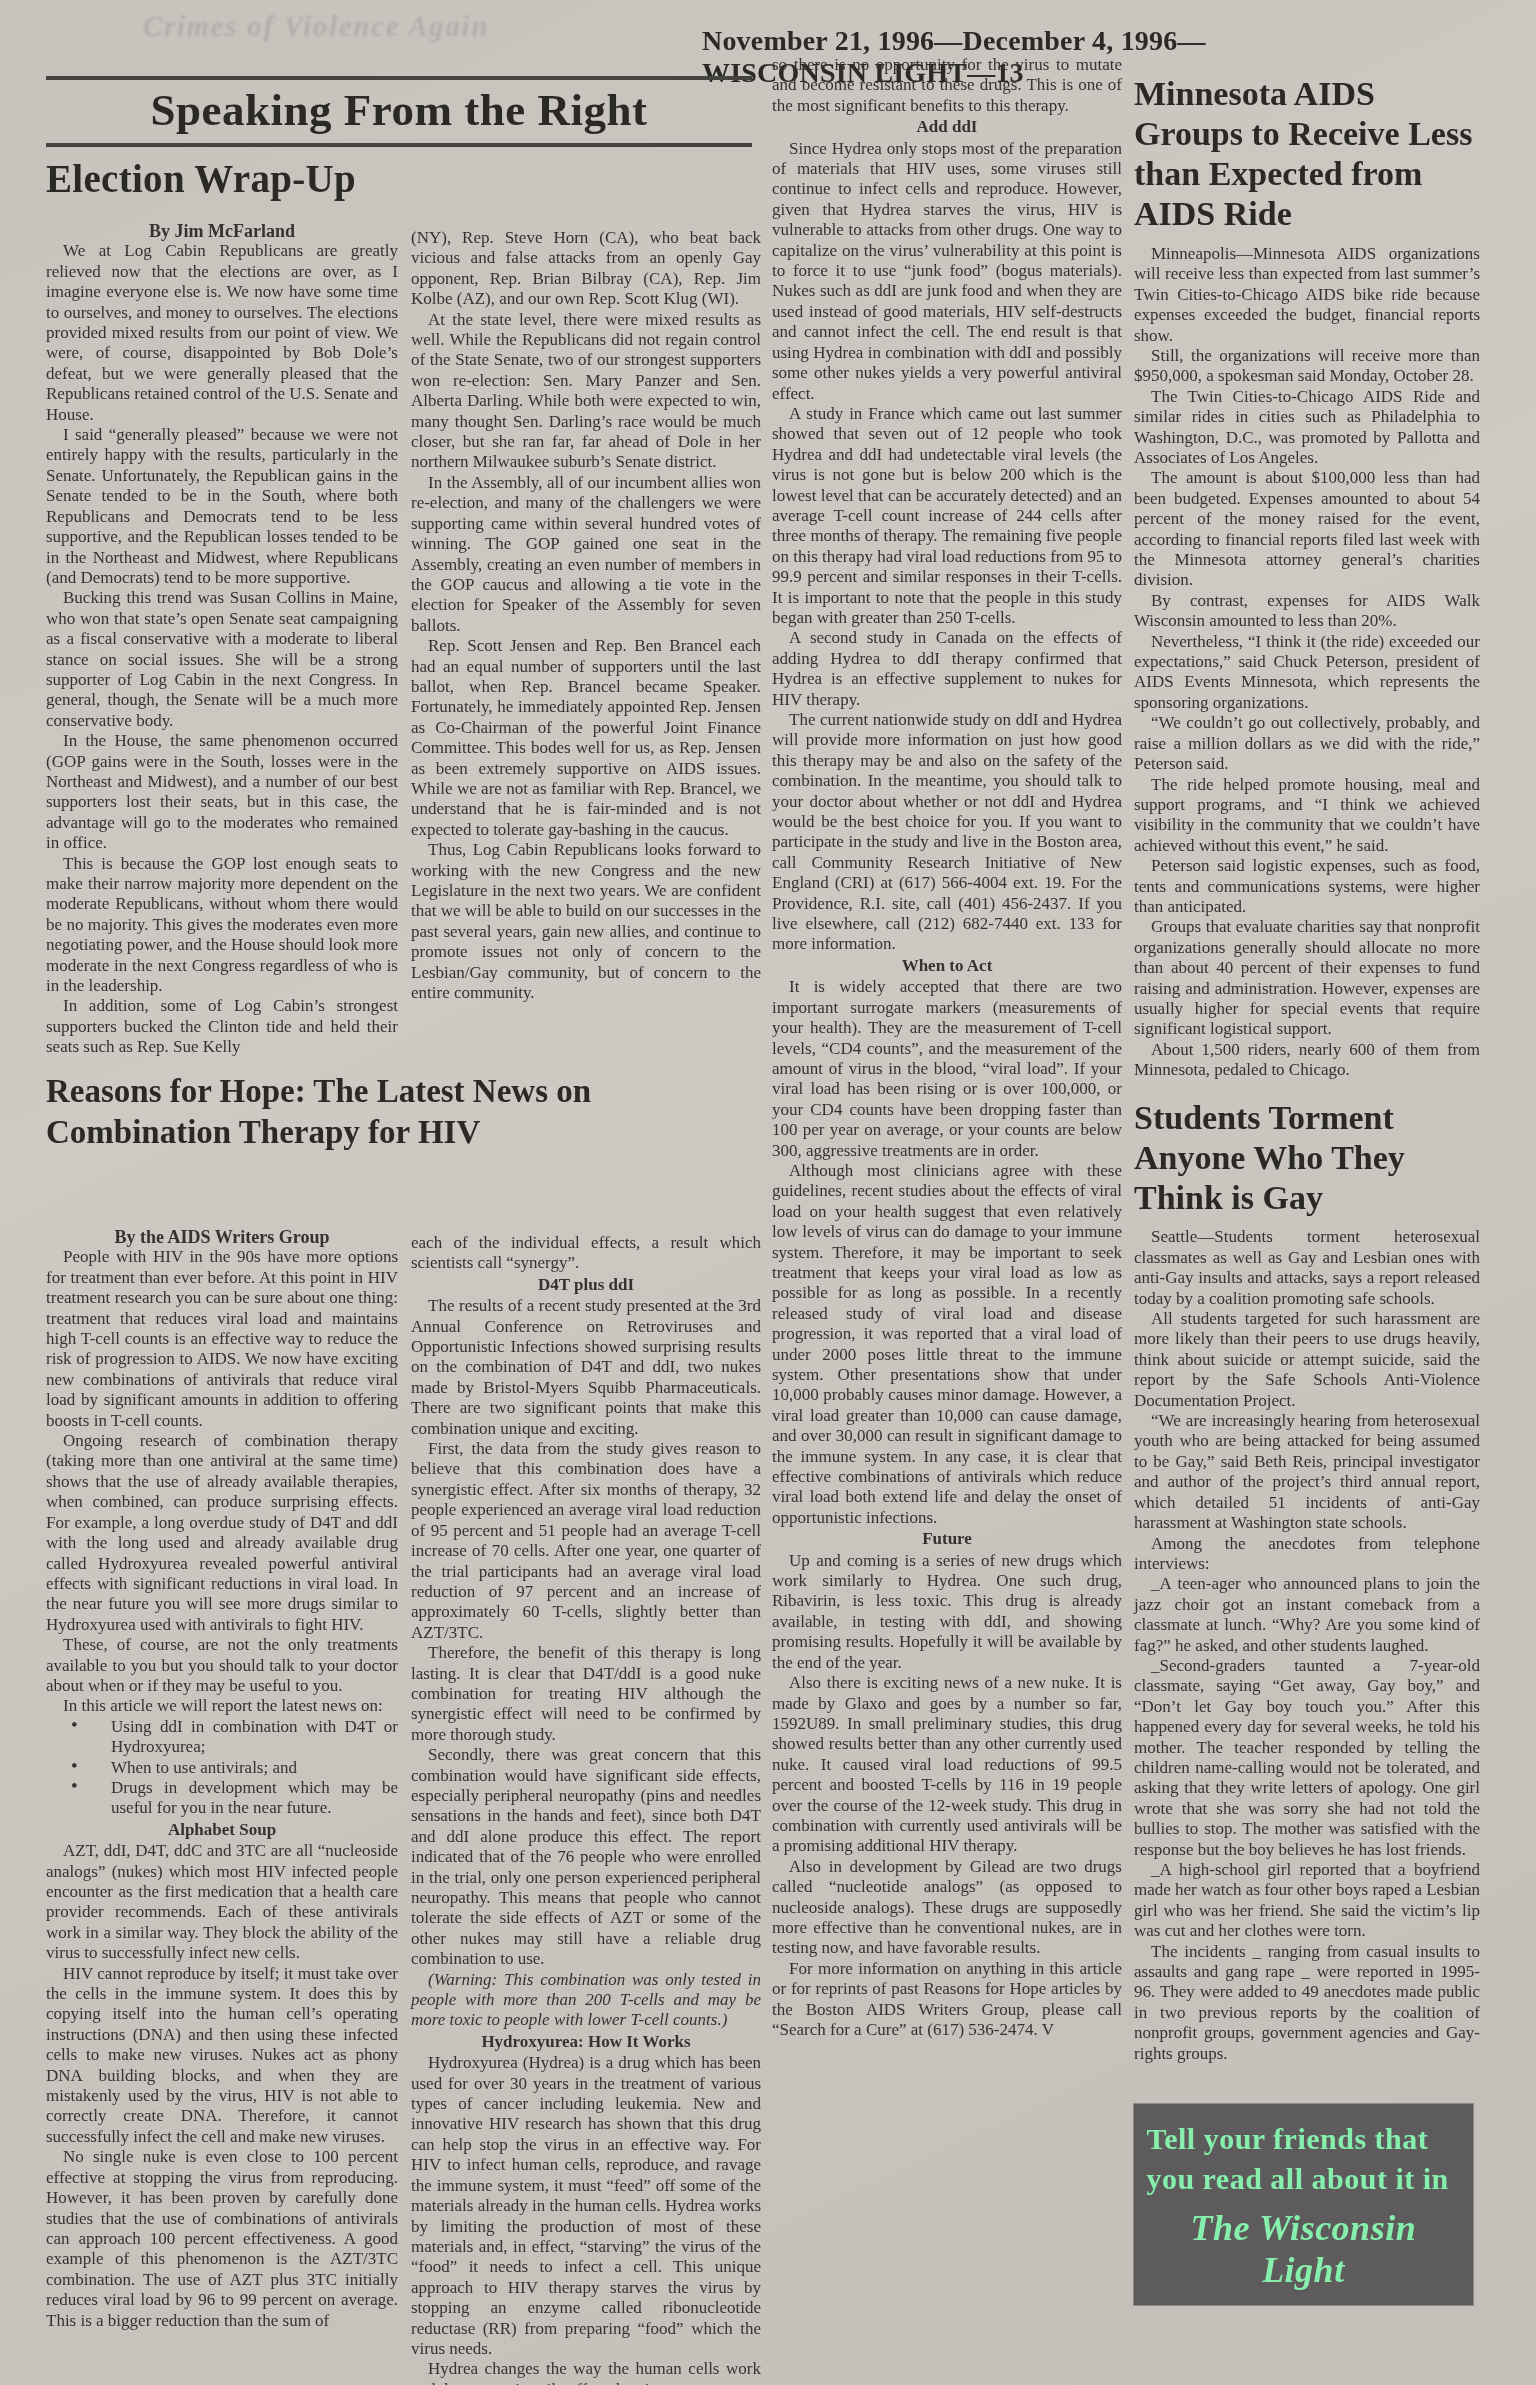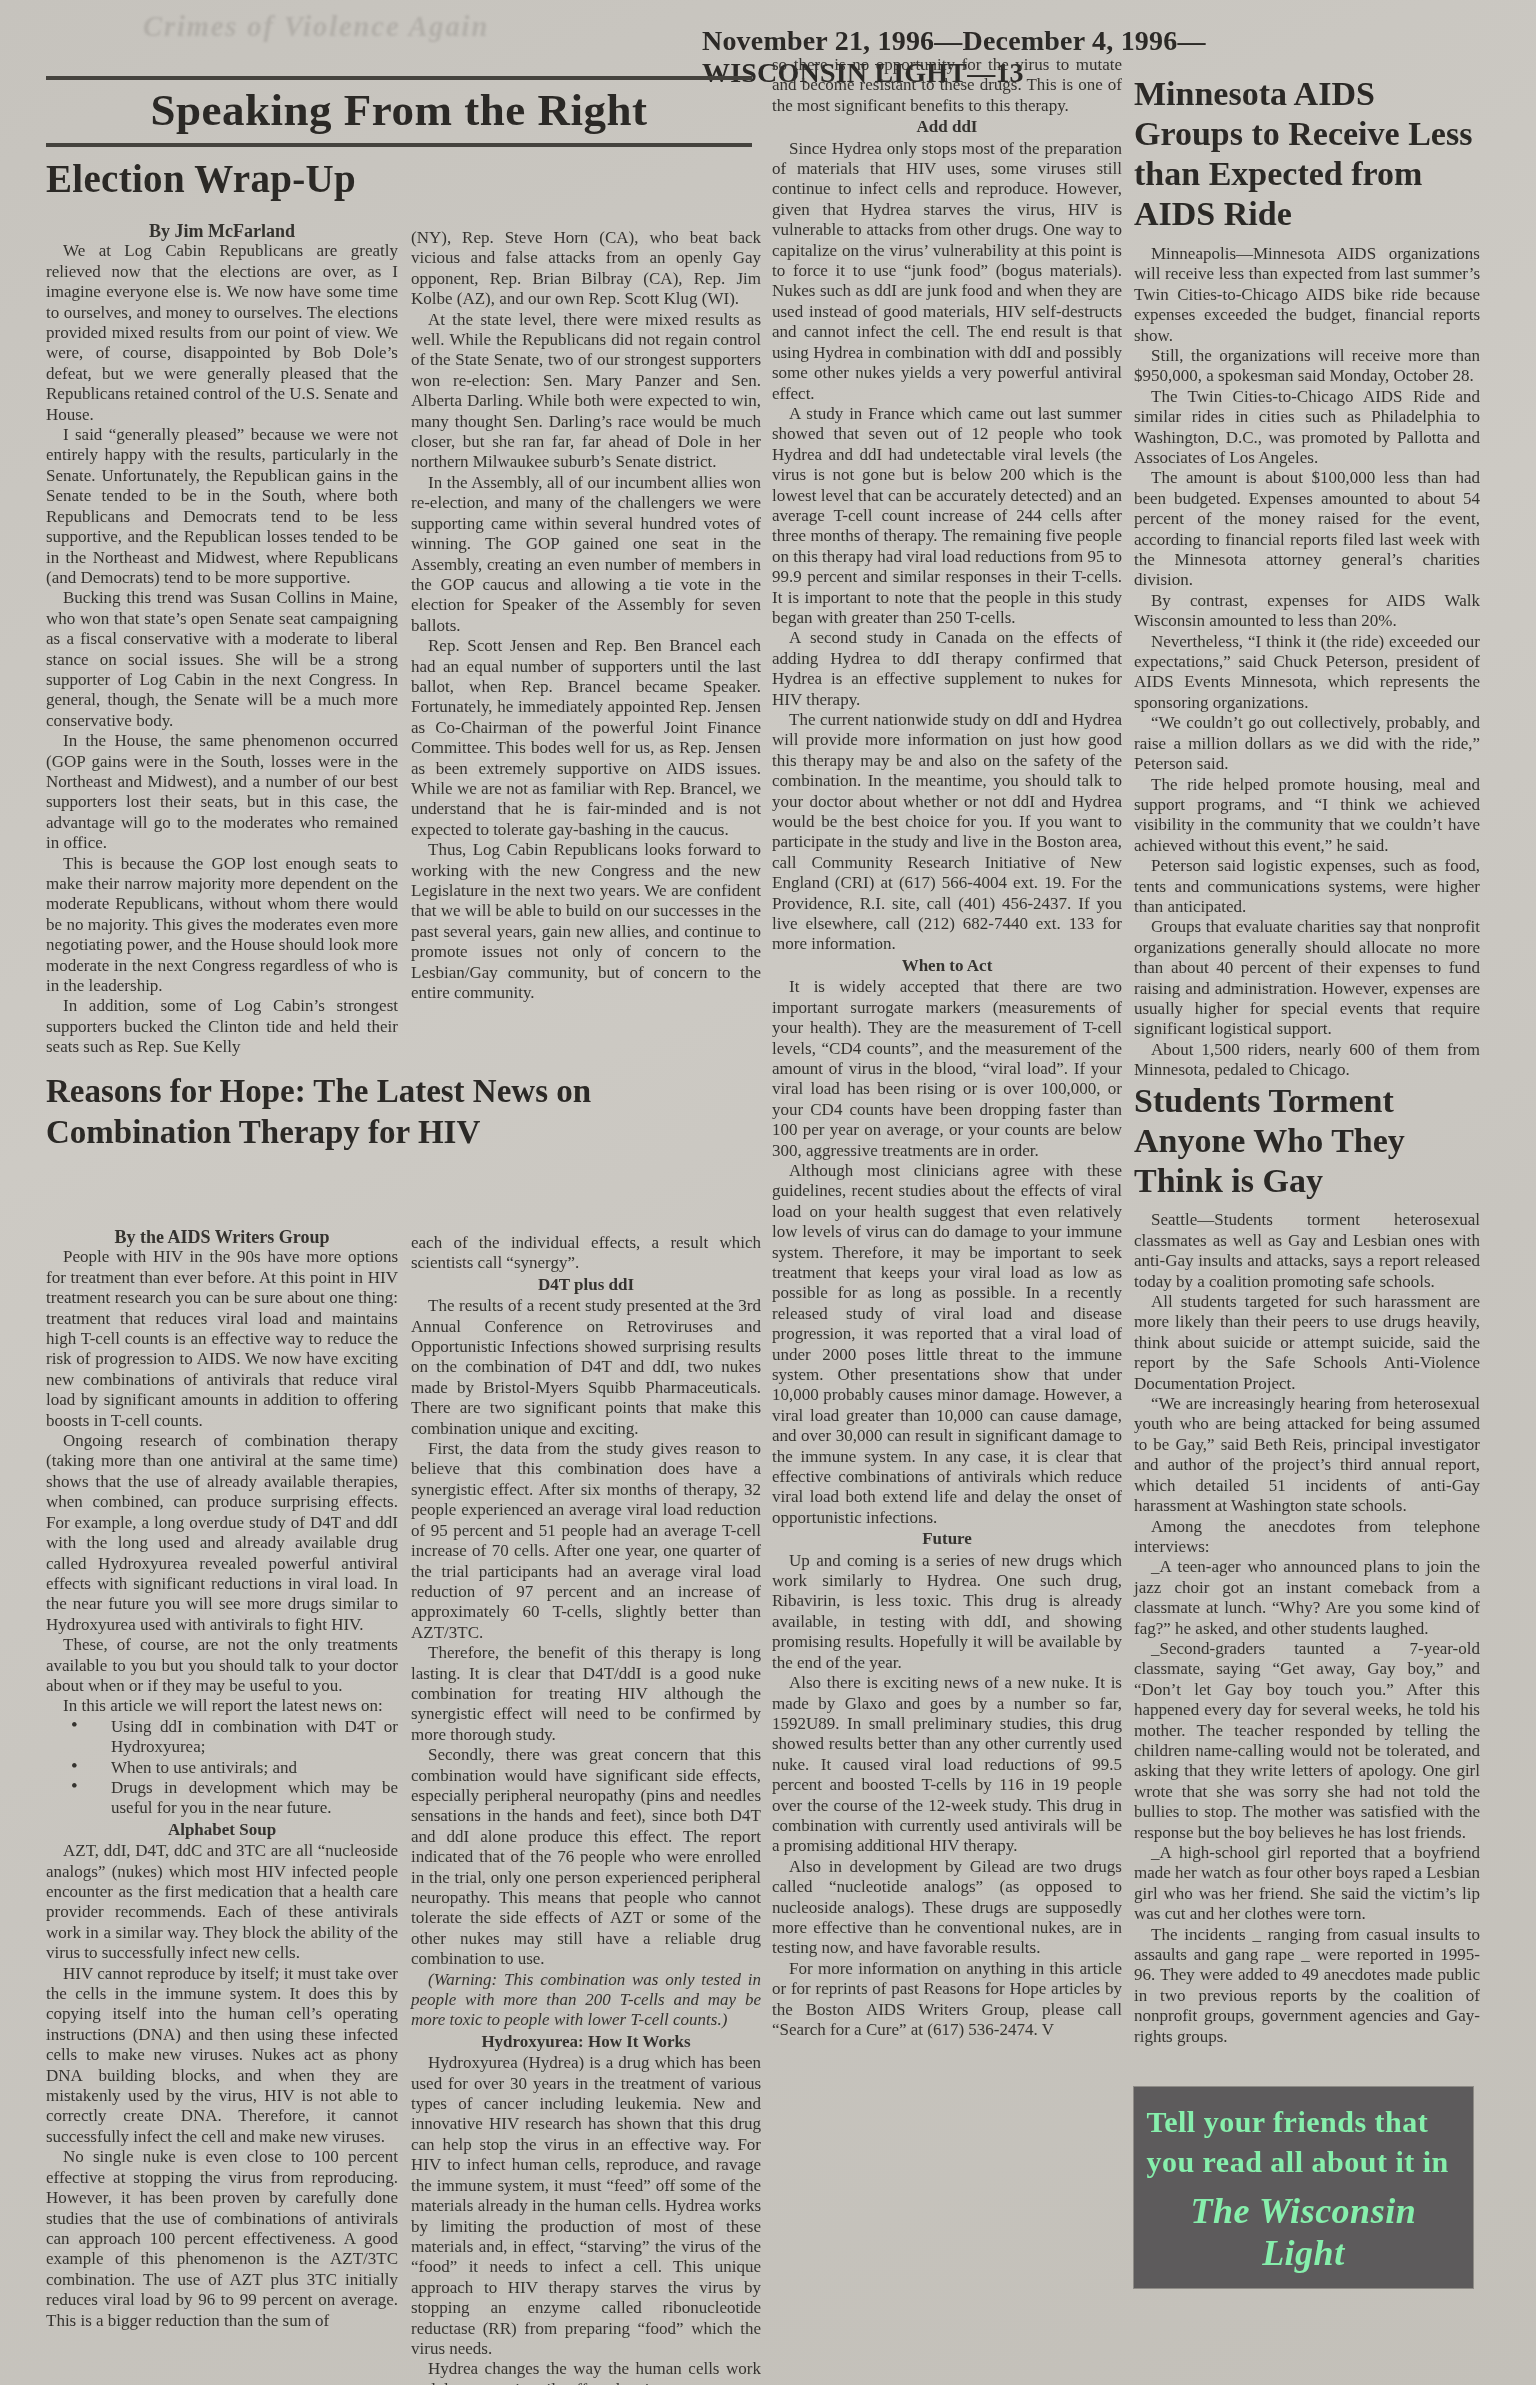--- a/index.html
+++ b/index.html
@@ -137,21 +137,21 @@
         <p>The amount is about $100,000 less than had been budgeted.  Expenses amounted to about 54 percent of the money raised for the event, according to financial reports filed last week with the Minnesota attorney general’s charities division.</p>
         <p>By contrast, expenses for AIDS Walk Wisconsin amounted to less than 20%.</p>
         <p>Nevertheless, “I think it (the ride) exceeded our expectations,” said Chuck Peterson, president of AIDS Events Minnesota, which represents the sponsoring organizations.</p>
         <p>“We couldn’t go out collectively, probably, and raise a million dollars as we did with the ride,” Peterson said.</p>
         <p>The ride helped promote housing, meal and support programs, and “I think we achieved visibility in the community that we couldn’t have achieved without this event,” he said.</p>
         <p>Peterson said logistic expenses, such as food, tents and communications systems, were higher than anticipated.</p>
         <p>Groups that evaluate charities say that nonprofit organizations generally should allocate no more than about 40 percent of their expenses to fund raising and administration.  However, expenses are usually higher for special events that require significant logistical support.</p>
         <p>About 1,500 riders, nearly 600 of them from Minnesota, pedaled to Chicago.</p>
       </div>
 
-    <div class="h-right" style="">Students Torment Anyone Who They Think is Gay</div>
+    <div class="h-right" style="margin-top:17px;">Students Torment Anyone Who They Think is Gay</div>
     <div class="rb">
         <p>Seattle—Students torment heterosexual classmates as well as Gay and Lesbian ones with anti-Gay insults and attacks, says a report released today by a coalition promoting safe schools.</p>
         <p>All students targeted for such harassment are more likely than their peers to use drugs heavily, think about suicide or attempt suicide, said the report by the Safe Schools Anti-Violence Documentation Project.</p>
         <p>“We are increasingly hearing from heterosexual youth who are being attacked for being assumed to be Gay,” said Beth Reis, principal investigator and author of the project’s third annual report, which detailed 51 incidents of anti-Gay harassment at Washington state schools.</p>
         <p>Among the anecdotes from telephone interviews:</p>
         <p>_A teen-ager who announced plans to join the jazz choir got an instant comeback from a classmate at lunch.  “Why? Are you some kind of fag?” he asked, and other students laughed.</p>
         <p>_Second-graders taunted a 7-year-old classmate, saying “Get away, Gay boy,” and “Don’t let Gay boy touch you.” After this happened every day for several weeks, he told his mother.  The teacher responded by telling the children name-calling would not be tolerated, and asking that they write letters of apology.  One girl wrote that she was sorry she had not told the bullies to stop.  The mother was satisfied with the response but the boy believes he has lost friends.</p>
         <p>_A high-school girl reported that a boyfriend made her watch as four other boys raped a Lesbian girl who was her friend.  She said the victim’s lip was cut and her clothes were torn.</p>
         <p>The incidents _ ranging from casual insults to assaults and gang rape _ were reported in 1995-96.  They were added to 49 anecdotes made public in two previous reports by the coalition of nonprofit groups, government agencies and Gay-rights groups.</p>
       </div>

